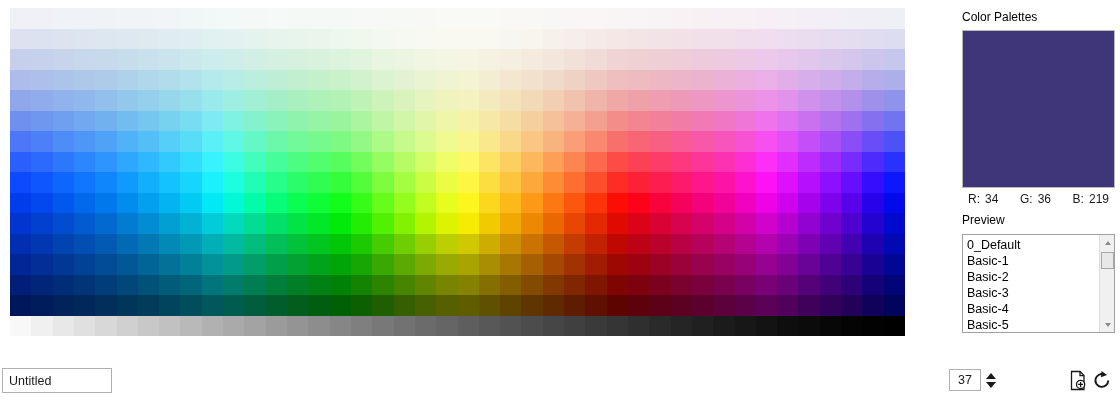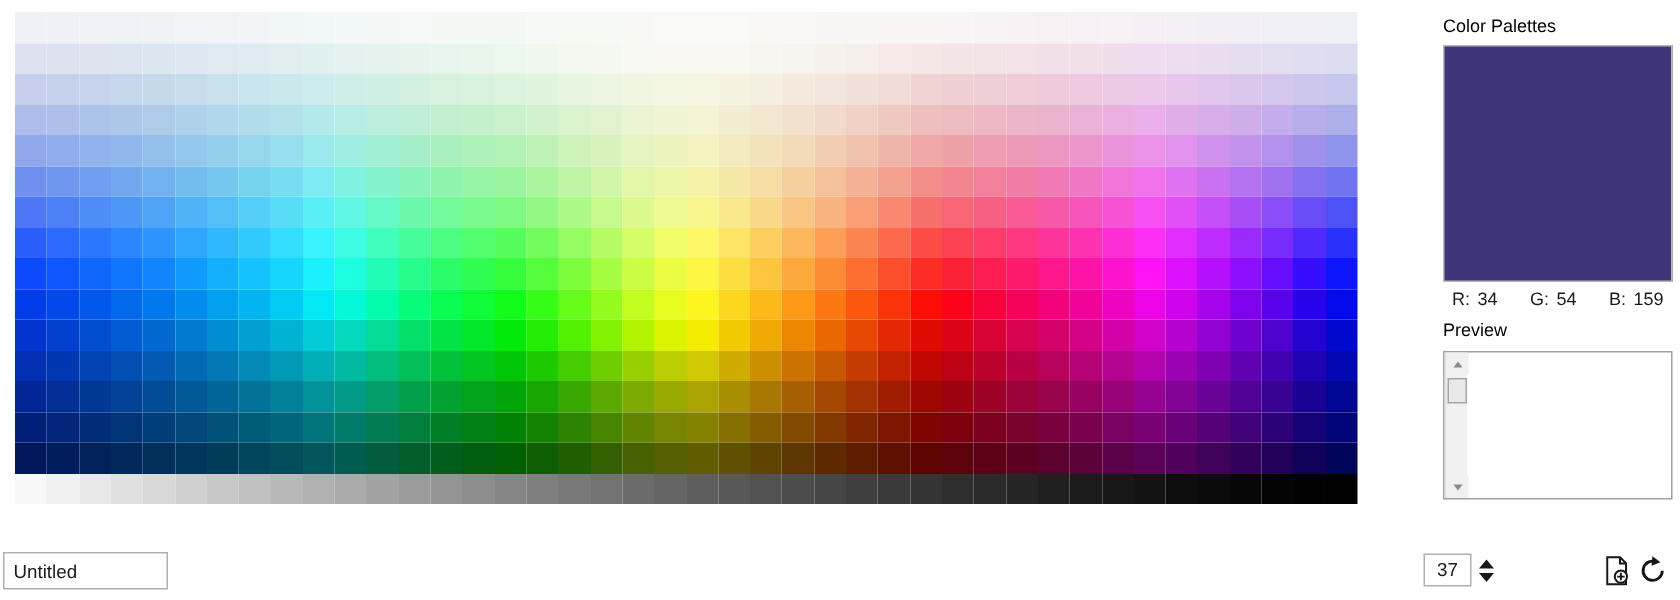--- a/index.html
+++ b/index.html
@@ -828,31 +828,39 @@
 
   <div id="color-swatch" style="background: rgb(63, 54, 121);"></div>
 
   <div id="rgb-readout">
     <span class="rgb-item">
       <span class="rgb-key">R:</span>
       <span class="rgb-val">34</span>
     </span>
     <span class="rgb-item">
       <span class="rgb-key">G:</span>
-      <span class="rgb-val">54</span>
+      <span class="rgb-val">36</span>
     </span>
     <span class="rgb-item">
       <span class="rgb-key">B:</span>
-      <span class="rgb-val">159</span>
+      <span class="rgb-val">219</span>
     </span>
   </div>
 
   <div id="palettes-label" class="panel-label">Preview</div>
 
   <div id="palette-list">
+    <div id="palette-items">
+        <div class="palette-item">0_Default</div>
+        <div class="palette-item">Basic-1</div>
+        <div class="palette-item">Basic-2</div>
+        <div class="palette-item">Basic-3</div>
+        <div class="palette-item">Basic-4</div>
+        <div class="palette-item">Basic-5</div>
+      </div>
     <div id="palette-scrollbar">
       <div class="sb-arrow up">
           <i></i>
         </div>
       <div id="sb-thumb"></div>
       <div class="sb-arrow down">
           <i></i>
         </div>
     </div>
   </div>

